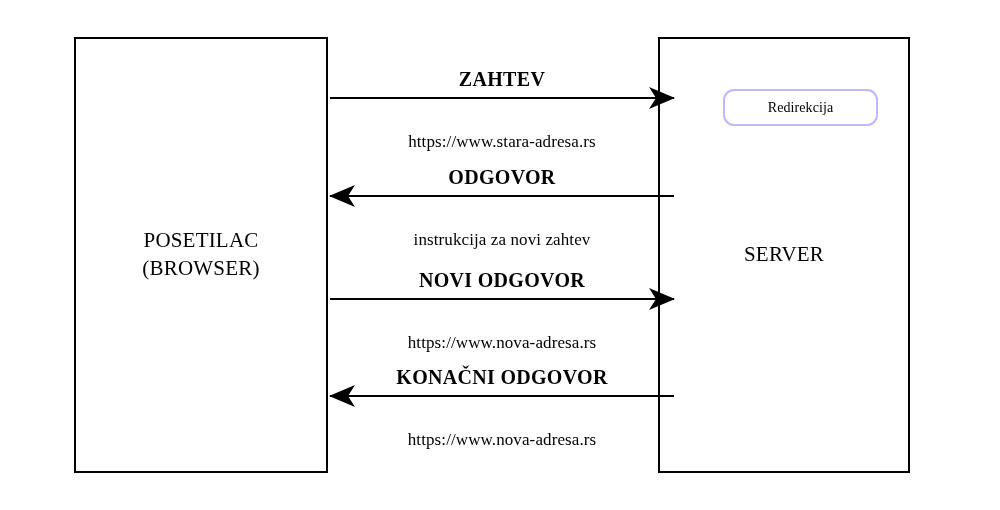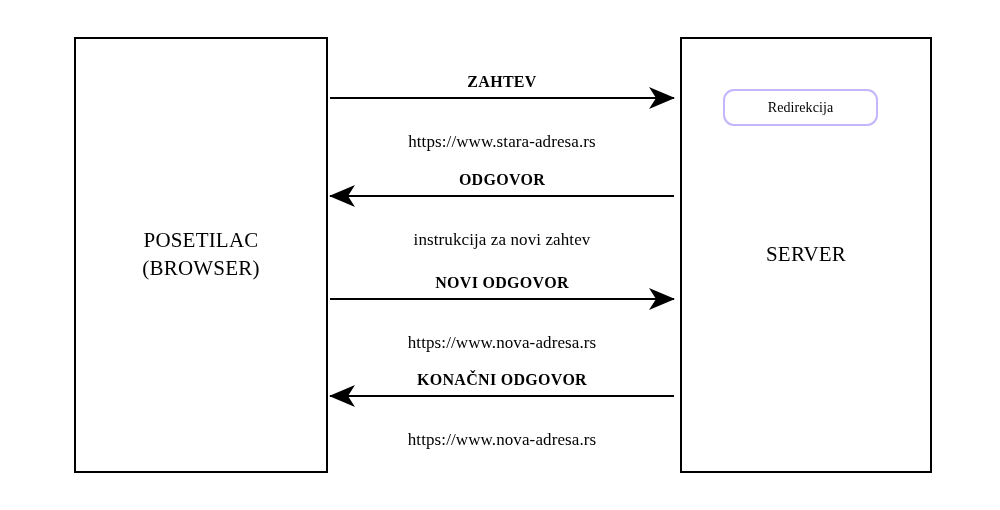--- a/index.html
+++ b/index.html
@@ -27,21 +27,21 @@
     align-items: center;
     justify-content: center;
   }
   #node-visitor {
     left: 74px;
     top: 37px;
     width: 254px;
     height: 436px;
   }
   #node-server {
-    left: 680px;
+    left: 658px;
     top: 37px;
     width: 252px;
     height: 436px;
   }
   .node-label {
     font-size: 21px;
     line-height: 1.32;
     text-align: center;
     letter-spacing: 0.2px;
     white-space: pre-line;
@@ -85,21 +85,21 @@
     height: 22px;
     overflow: visible;
   }
   .arrowhead.right { right: -1px; }
   .arrowhead.left  { left: -1px; }
   .flow-title {
     position: absolute;
     left: -30px;
     width: 404px;
     text-align: center;
-    font-size: 16px;
+    font-size: 20px;
     font-weight: bold;
     letter-spacing: 0.3px;
     bottom: 7px;
   }
   .flow-sub {
     position: absolute;
     left: -30px;
     width: 404px;
     text-align: center;
     font-size: 17px;

